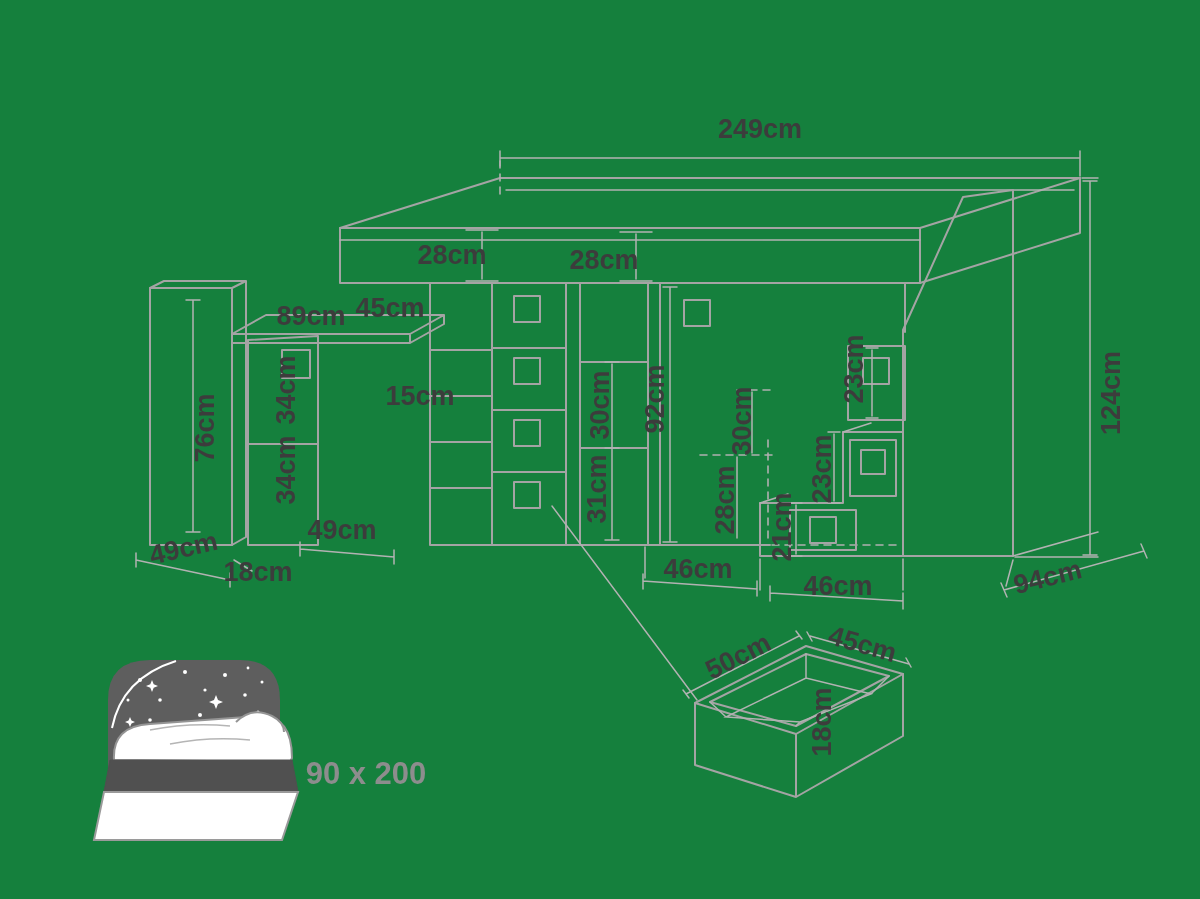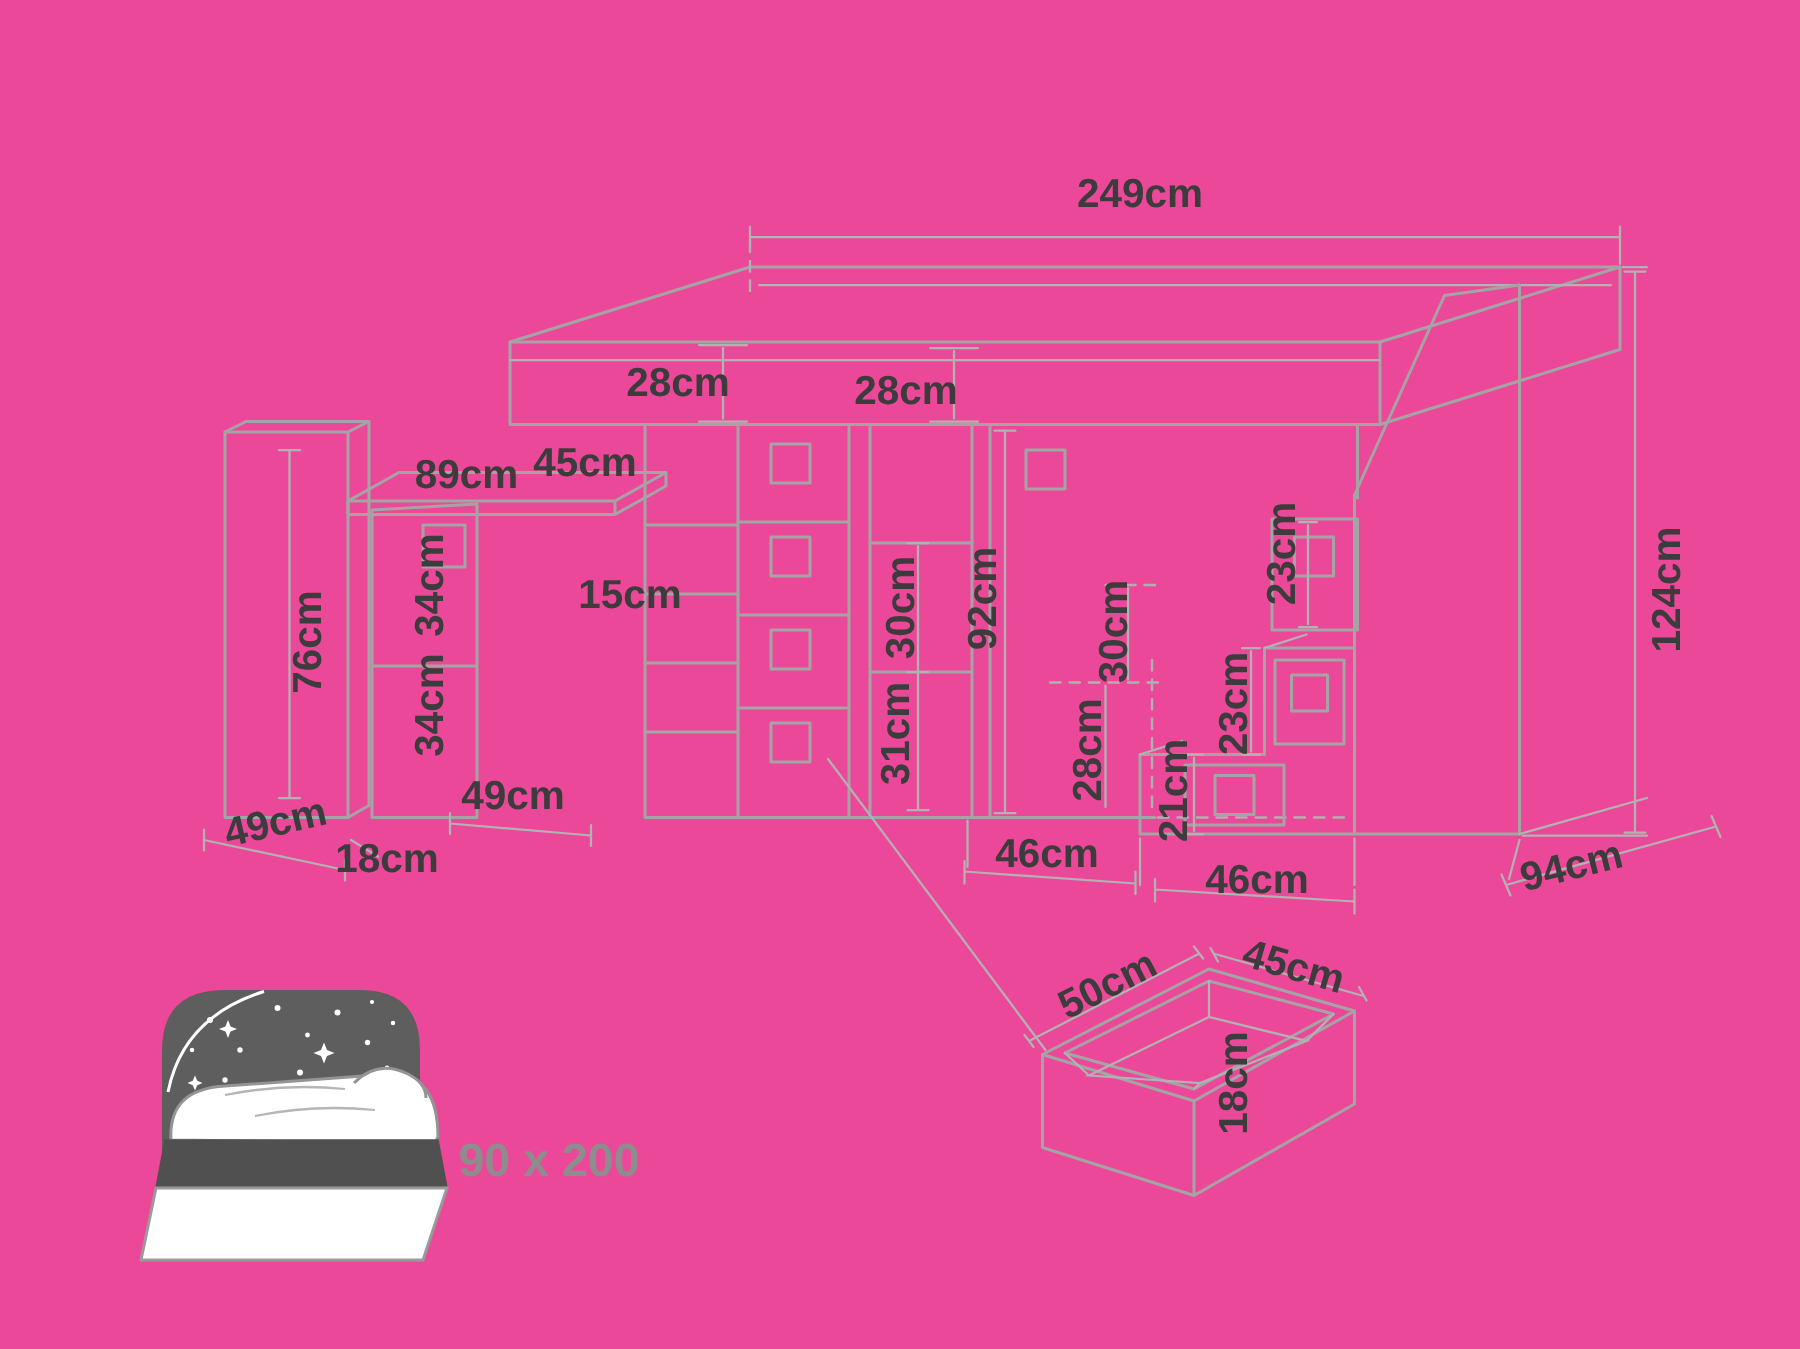--- a/index.html
+++ b/index.html
@@ -1,16 +1,16 @@
 <!DOCTYPE html>
 <html><head>
 <meta charset="utf-8">
 <style>
   html,body{margin:0;padding:0;background:#ffffff;}
-  .canvas{position:relative;width:1200px;height:899px;background:#ec4899;overflow:hidden;
+  .canvas{position:relative;width:1200px;height:899px;background:#15803d;overflow:hidden;
           font-family:"Liberation Sans", sans-serif;}
   svg{display:block;}
   .ln   {fill:none;stroke:#a4a4a4;stroke-width:2;stroke-linecap:round;stroke-linejoin:round;}
   .thin {fill:none;stroke:#b2b2b2;stroke-width:1.5;stroke-linecap:round;}
   .dash {fill:none;stroke:#b0b0b0;stroke-width:1.6;stroke-dasharray:7 6;stroke-linecap:round;}
   .lbl  {font:700 27px "Liberation Sans", sans-serif;fill:#3c3c3c;}
   .lbl-gray{font:700 31px "Liberation Sans", sans-serif;fill:#8d8d8d;}
   text{user-select:none;}
 </style>
 </head>

